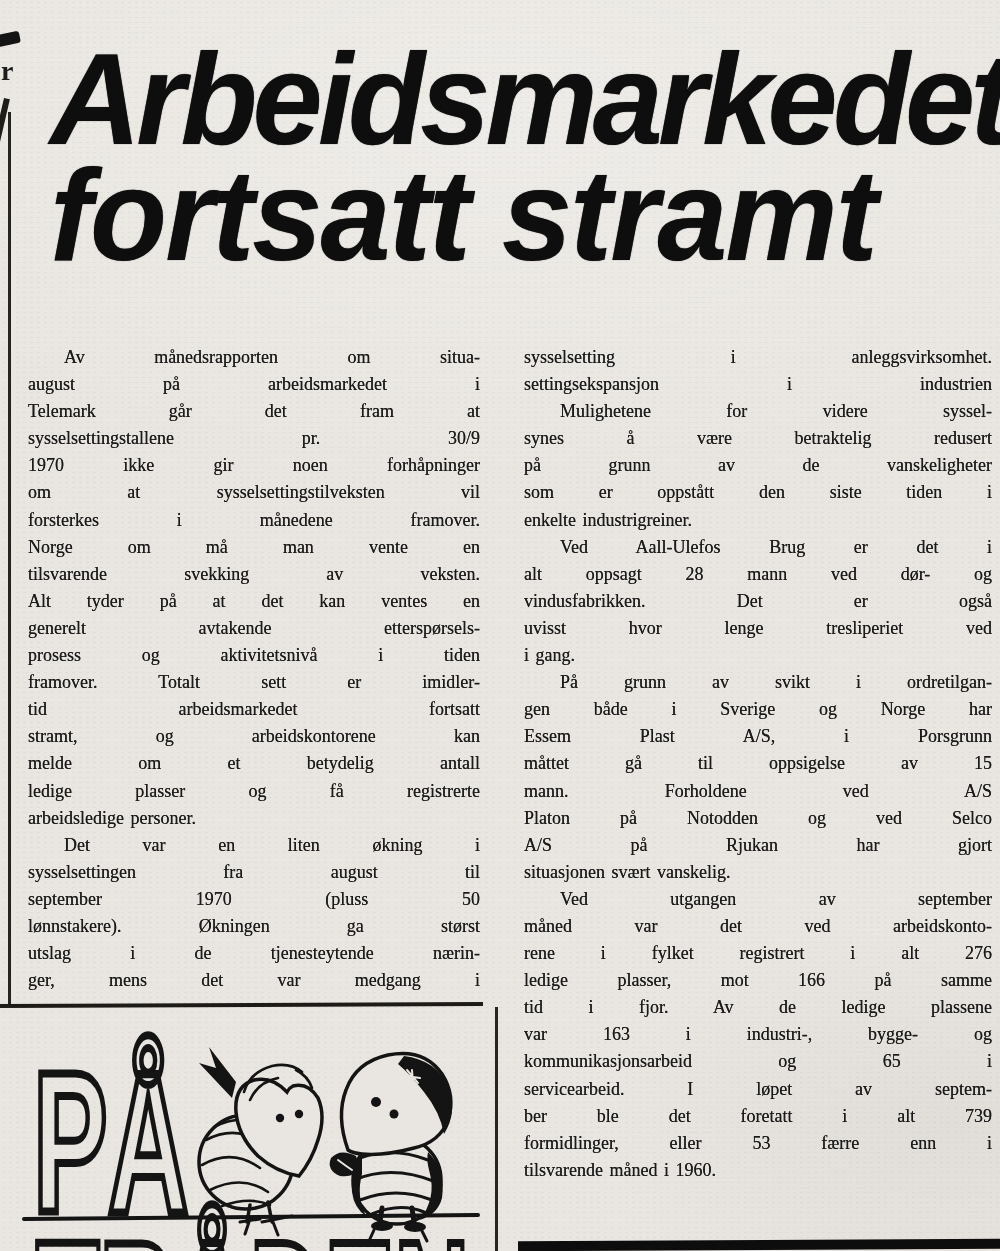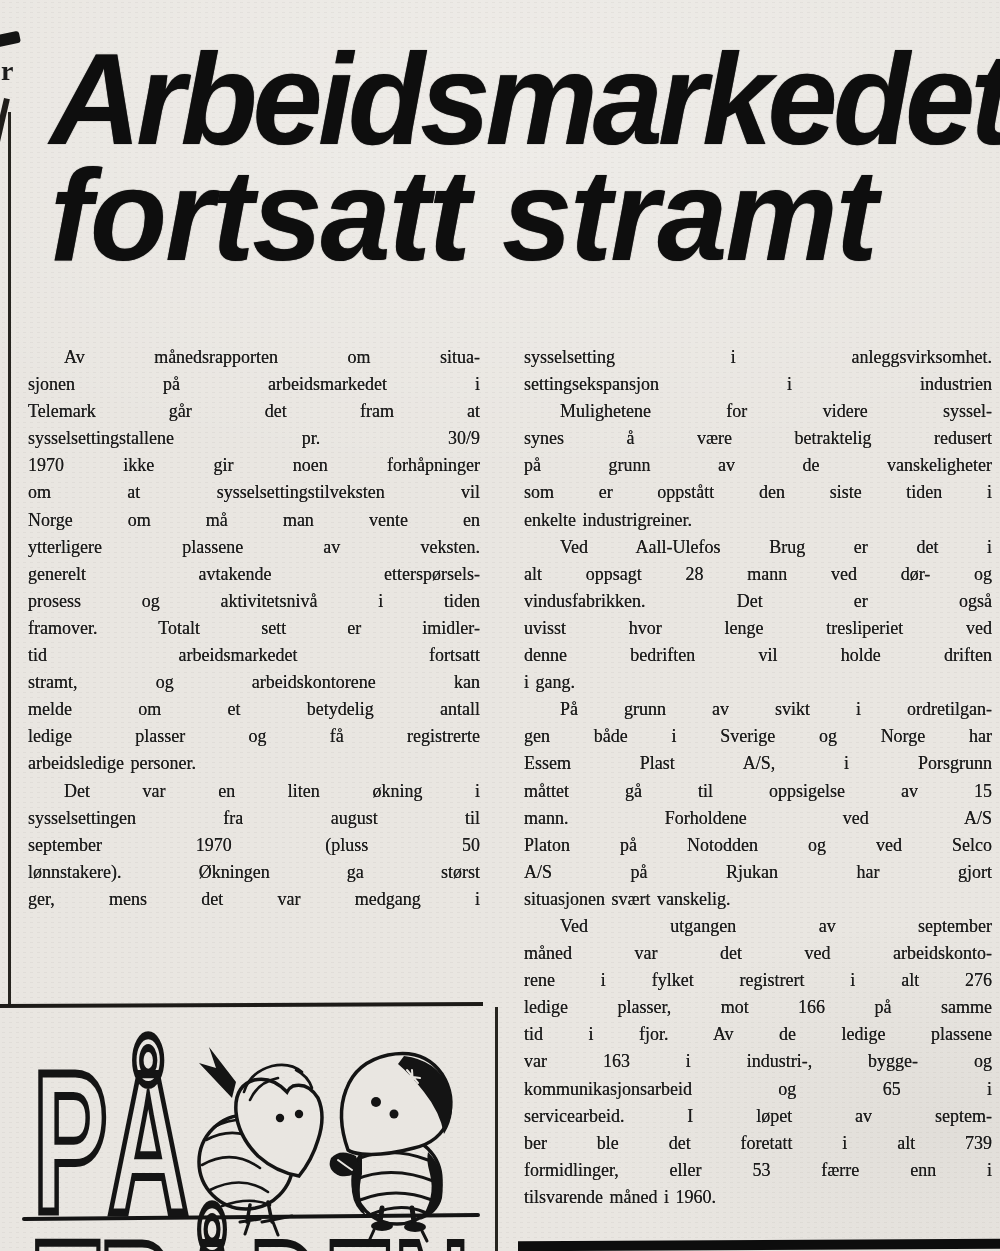--- a/index.html
+++ b/index.html
@@ -54,54 +54,56 @@
   <div class="edge-dash"></div>
   <div class="edge-frag">r</div>
   <div class="edge-slash"></div>
   <div class="rule-left-vert"></div>
 
   <div class="headline-line hl1" style="color: rgb(14, 14, 14);">Arbeidsmarkedet</div>
   <div class="headline-line hl2" style="color: rgb(14, 14, 14);">fortsatt stramt</div>
 
   <div class="col col-left" id="col-left" style="color: rgb(27, 27, 27);">
       <div class="bl ind">Av månedsrapporten om situa-</div>
-      <div class="bl">sjonen på arbeidsmarkedet i</div>
+      <div class="bl">august på arbeidsmarkedet i</div>
       <div class="bl">Telemark går det fram at</div>
       <div class="bl">sysselsettingstallene pr. 30/9</div>
       <div class="bl">1970 ikke gir noen forhåpninger</div>
       <div class="bl">om at sysselsettingstilveksten vil</div>
+      <div class="bl">forsterkes i månedene framover.</div>
       <div class="bl">Norge om må man vente en</div>
-      <div class="bl">ytterligere plassene av veksten.</div>
+      <div class="bl">tilsvarende svekking av veksten.</div>
+      <div class="bl">Alt tyder på at det kan ventes en</div>
       <div class="bl">generelt avtakende etterspørsels-</div>
       <div class="bl">prosess og aktivitetsnivå i tiden</div>
       <div class="bl">framover. Totalt sett er imidler-</div>
       <div class="bl">tid arbeidsmarkedet fortsatt</div>
       <div class="bl">stramt, og arbeidskontorene kan</div>
       <div class="bl">melde om et betydelig antall</div>
       <div class="bl">ledige plasser og få registrerte</div>
       <div class="bl end">arbeidsledige personer.</div>
       <div class="bl ind">Det var en liten økning i</div>
       <div class="bl">sysselsettingen fra august til</div>
       <div class="bl">september 1970 (pluss 50</div>
       <div class="bl">lønnstakere). Økningen ga størst</div>
+      <div class="bl">utslag i de tjenesteytende nærin-</div>
       <div class="bl">ger, mens det var medgang i</div>
     </div>
   <div class="col col-right" id="col-right" style="color: rgb(27, 27, 27);">
       <div class="bl">sysselsetting i anleggsvirksomhet.</div>
       <div class="bl">settingsekspansjon i industrien</div>
       <div class="bl ind">Mulighetene for videre syssel-</div>
       <div class="bl">synes å være betraktelig redusert</div>
       <div class="bl">på grunn av de vanskeligheter</div>
       <div class="bl">som er oppstått den siste tiden i</div>
       <div class="bl end">enkelte industrigreiner.</div>
       <div class="bl ind">Ved Aall-Ulefos Brug er det i</div>
       <div class="bl">alt oppsagt 28 mann ved dør- og</div>
       <div class="bl">vindusfabrikken. Det er også</div>
       <div class="bl">uvisst hvor lenge tresliperiet ved</div>
-      <div class="bl">denne bedriften vil holde driften</div>
       <div class="bl end">i gang.</div>
       <div class="bl ind">På grunn av svikt i ordretilgan-</div>
       <div class="bl">gen både i Sverige og Norge har</div>
       <div class="bl">Essem Plast A/S, i Porsgrunn</div>
       <div class="bl">måttet gå til oppsigelse av 15</div>
       <div class="bl">mann. Forholdene ved A/S</div>
       <div class="bl">Platon på Notodden og ved Selco</div>
       <div class="bl">A/S på Rjukan har gjort</div>
       <div class="bl end">situasjonen svært vanskelig.</div>
       <div class="bl ind">Ved utgangen av september</div>

